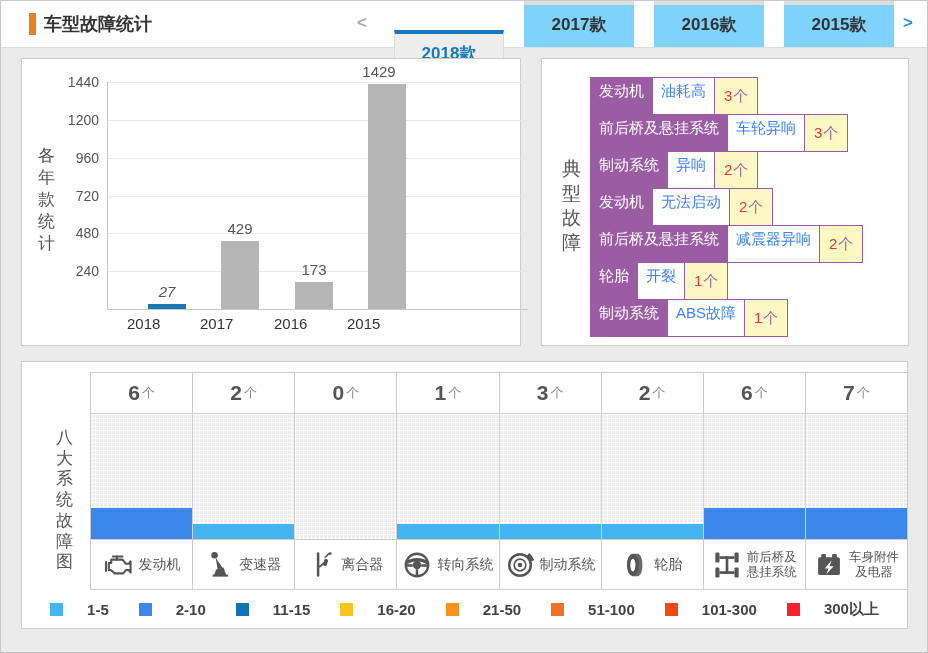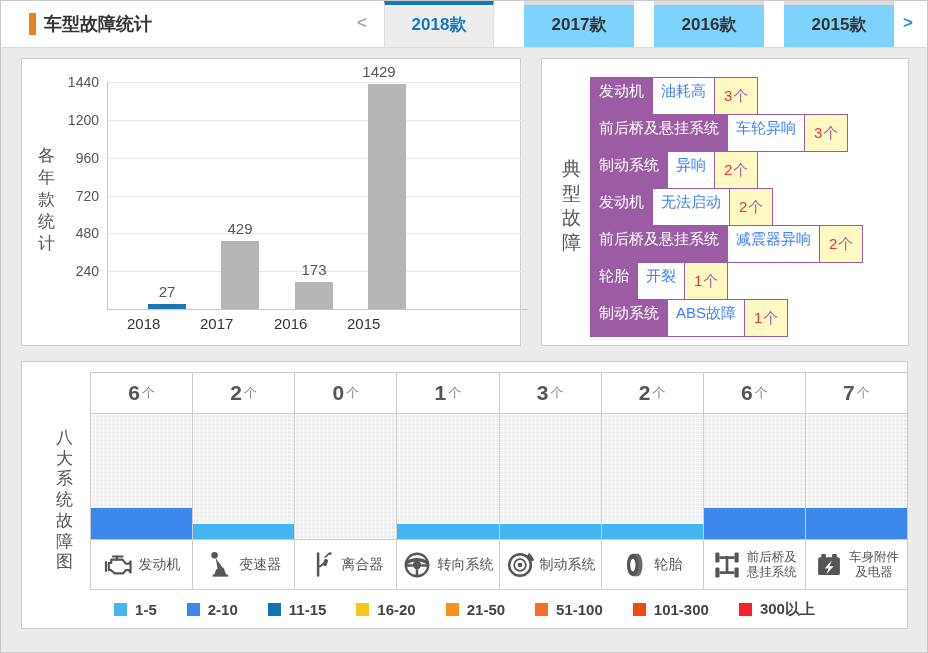--- a/index.html
+++ b/index.html
@@ -69,34 +69,34 @@
   }
   .sys-grid .cell{border-left:1px solid #d2d2d2;}
   .sys-bar{position:absolute;left:0;right:0;bottom:0;}
   .sys-icons{height:50px;}
   .sys-icons .cell{gap:5px;}
   .sys-label{font-size:14px;color:#555;text-align:center;line-height:1.15;white-space:pre-line;}
   .sys-label.two-line{font-size:12.5px;}
   .sys-icon{display:flex;align-items:center;}
   
   .legend{position:absolute;left:0;right:0;top:238px;display:flex;justify-content:center;gap:30px;}
-  .legend-item{display:flex;align-items:center;gap:8px;font-size:15px;font-weight:bold;color:#444;white-space:nowrap;}
+  .legend-item{display:flex;align-items:center;gap:24px;font-size:15px;font-weight:bold;color:#444;white-space:nowrap;}
   .legend-swatch{width:13px;height:13px;flex:0 0 13px;}
 </style>
 </head>
 <body>
 
 <div class="frame">
 
   <div class="header">
     <span class="accent"></span>
     <span class="title">车型故障统计</span>
     <span class="chev chev-prev">&lt;</span>
     <div id="tab-strip">
-        <div class="tab active" style="left: 383px;">2018款</div>
+        <div class="tab active" style="left: 393px; margin-top: 29px;">2018款</div>
         <div class="tab" style="left: 523px;">2017款</div>
         <div class="tab" style="left: 653px;">2016款</div>
         <div class="tab" style="left: 783px;">2015款</div>
       </div>
     <span class="chev chev-next">&gt;</span>
   </div>
 
   <div class="panel" id="panel-yearly">
     <div class="vlabel" id="yearly-vlabel">
         <div>各</div>
@@ -112,21 +112,21 @@
         <div class="ytick" style="top: 151.333px;">480</div>
         <div class="gridline" style="top: 113.5px;"></div>
         <div class="ytick" style="top: 113.5px;">720</div>
         <div class="gridline" style="top: 75.6667px;"></div>
         <div class="ytick" style="top: 75.6667px;">960</div>
         <div class="gridline" style="top: 37.8333px;"></div>
         <div class="ytick" style="top: 37.8333px;">1200</div>
         <div class="gridline" style="top: 0px;"></div>
         <div class="ytick" style="top: 0px;">1440</div>
         <div class="bar" style="left: 40px; width: 38px; height: 5px; background: rgb(27, 118, 180);"></div>
-        <div class="bar-value" style="left: 19px; top: 201px;">27</div>
+        <div class="bar-value" style="left: 19px; top: 201px; font-style: italic;">27</div>
         <div class="xlabel" style="left: 19px;">2018</div>
         <div class="bar" style="left: 113px; width: 38px; height: 68px; background: rgb(181, 181, 181);"></div>
         <div class="bar-value" style="left: 92px; top: 138px;">429</div>
         <div class="xlabel" style="left: 92px;">2017</div>
         <div class="bar" style="left: 187px; width: 38px; height: 27px; background: rgb(181, 181, 181);"></div>
         <div class="bar-value" style="left: 166px; top: 179px;">173</div>
         <div class="xlabel" style="left: 166px;">2016</div>
         <div class="bar" style="left: 260px; width: 38px; height: 225px; background: rgb(181, 181, 181);"></div>
         <div class="bar-value" style="left: 231px; top: -19px;">1429</div>
         <div class="xlabel" style="left: 239px;">2015</div>

